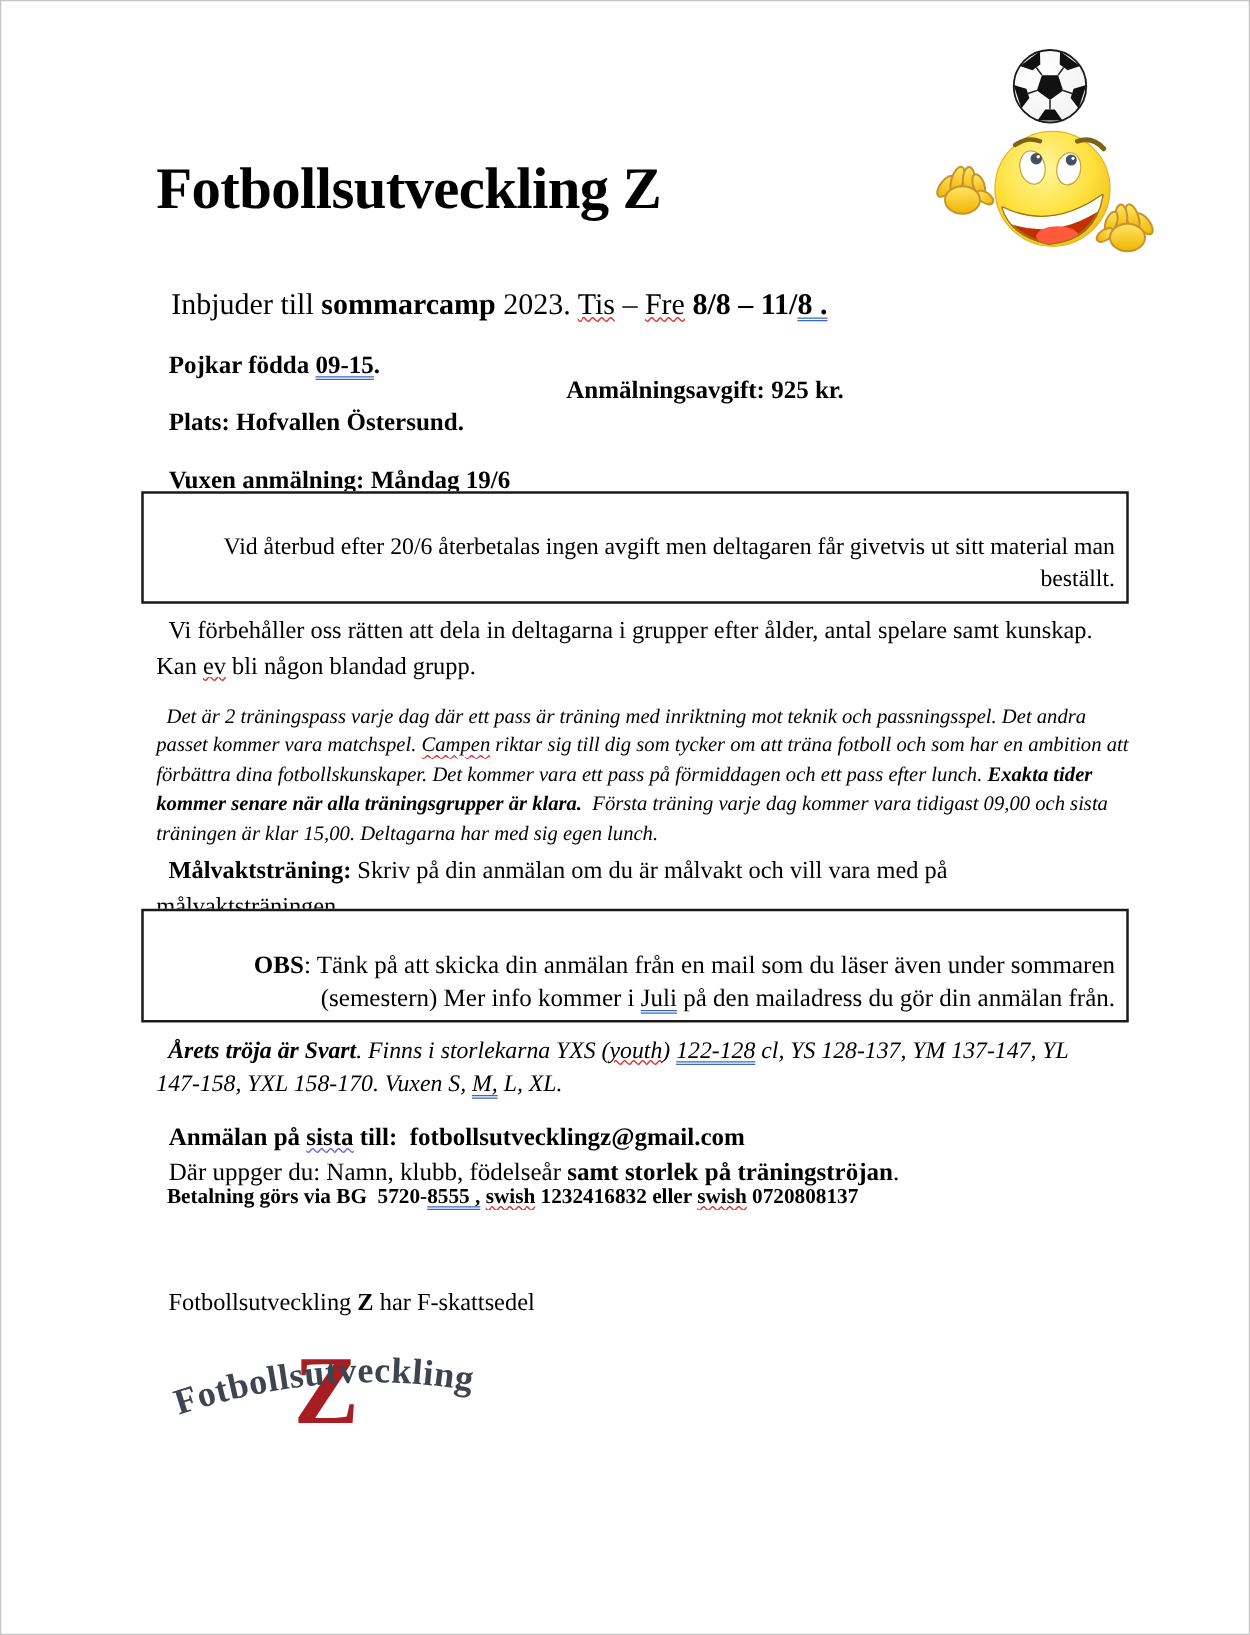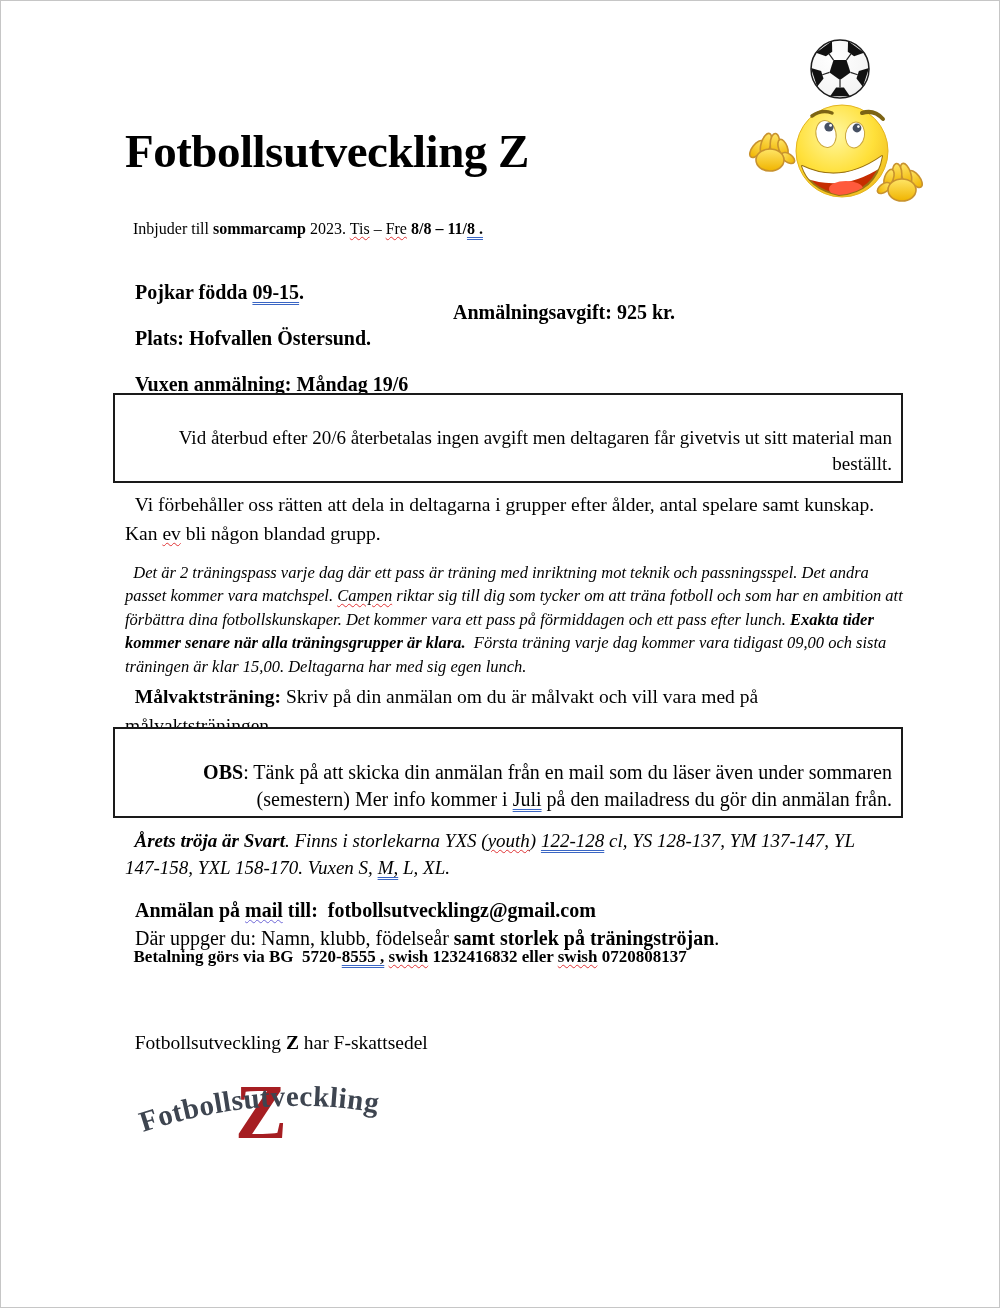--- a/index.html
+++ b/index.html
@@ -117,21 +117,21 @@
     <path d="M 62 131 Q 101 150 142 121 Q 136 157 99 160 Q 69 154 62 131 Z" fill="#c62d00" stroke="#9a7210" stroke-width="2" stroke-linejoin="round"></path>
     <g clip-path="url(#mclip)">
       <path d="M 60 129 Q 101 152 144 118 L 146 129 Q 102 161 58 140 Z" fill="#ffffff"></path>
       <ellipse cx="106" cy="154" rx="17" ry="8" fill="#ff5a3c"></ellipse>
     </g>
   </g>
 </svg>
 
 <div class="abs title" style="left:125px;top:124px">Fotbollsutveckling Z</div>
 
-<div class="abs line" style="left:125px;top:198px;font-size:16px">
+<div class="abs line" style="left:125px;top:198px;font-size:24px">
   <span>Inbjuder till </span><span class="b">sommarcamp</span><span> 2023. </span><span class="sq">Tis</span><span> – </span><span class="sq">Fre</span><span> </span><span class="b">8/8 – 11/</span><span class="b du">8 .</span>
 </div>
 
 <div class="abs line b" style="left:125px;top:253px;font-size:20px">
   <span>Pojkar födda </span><span class="du">09-15</span><span>.</span>
 </div>
 
 <div class="abs line b" style="left:125px;top:299px;font-size:20px;width:780px">
   <span>Plats: Hofvallen Östersund.</span>
   <span class="abs" style="left:328px;top:0">Anmälningsavgift: 925 kr.</span>
@@ -159,21 +159,21 @@
 
 <div class="abs line box" style="left:113px;top:727px;width:790px;font-size:20px;line-height:1.35">
   <span class="b">OBS</span><span>: Tänk på att skicka din anmälan från en mail som du läser även under sommaren (semestern) Mer info kommer i </span><span class="du">Juli</span><span> på den mailadress du gör din anmälan från.</span>
 </div>
 
 <div class="abs line it" style="left:125px;top:799px;width:750px;font-size:19px;line-height:1.45">
   <span class="b">Årets tröja är Svart</span><span>. Finns i storlekarna YXS (</span><span class="sq">youth</span><span>) </span><span class="du">122-128</span><span> cl, YS 128-137, YM 137-147, YL 147-158, YXL 158-170. Vuxen S, </span><span class="du">M,</span><span> L, XL.</span>
 </div>
 
 <div class="abs line b" style="left:125px;top:871px;font-size:20px">
-  <span>Anmälan på </span><span class="sqp">mail</span><span> till:  fotbollsutvecklingz@gmail.com</span>
+  <span>Anmälan på </span><span class="sqp">sista</span><span> till:  fotbollsutvecklingz@gmail.com</span>
 </div>
 
 <div class="abs line" style="left:125px;top:899px;font-size:20px">
   <span>Där uppger du: Namn, klubb, födelseår </span><span class="b">samt storlek på träningströjan</span><span>.</span>
 </div>
 
 <div class="abs line b" style="left:125px;top:924px;font-size:17px">
   <span>Betalning görs via BG  5720-</span><span class="du">8555 ,</span><span> </span><span class="sq">swish</span><span> 1232416832 eller </span><span class="sq">swish</span><span> 0720808137</span>
 </div>
 

